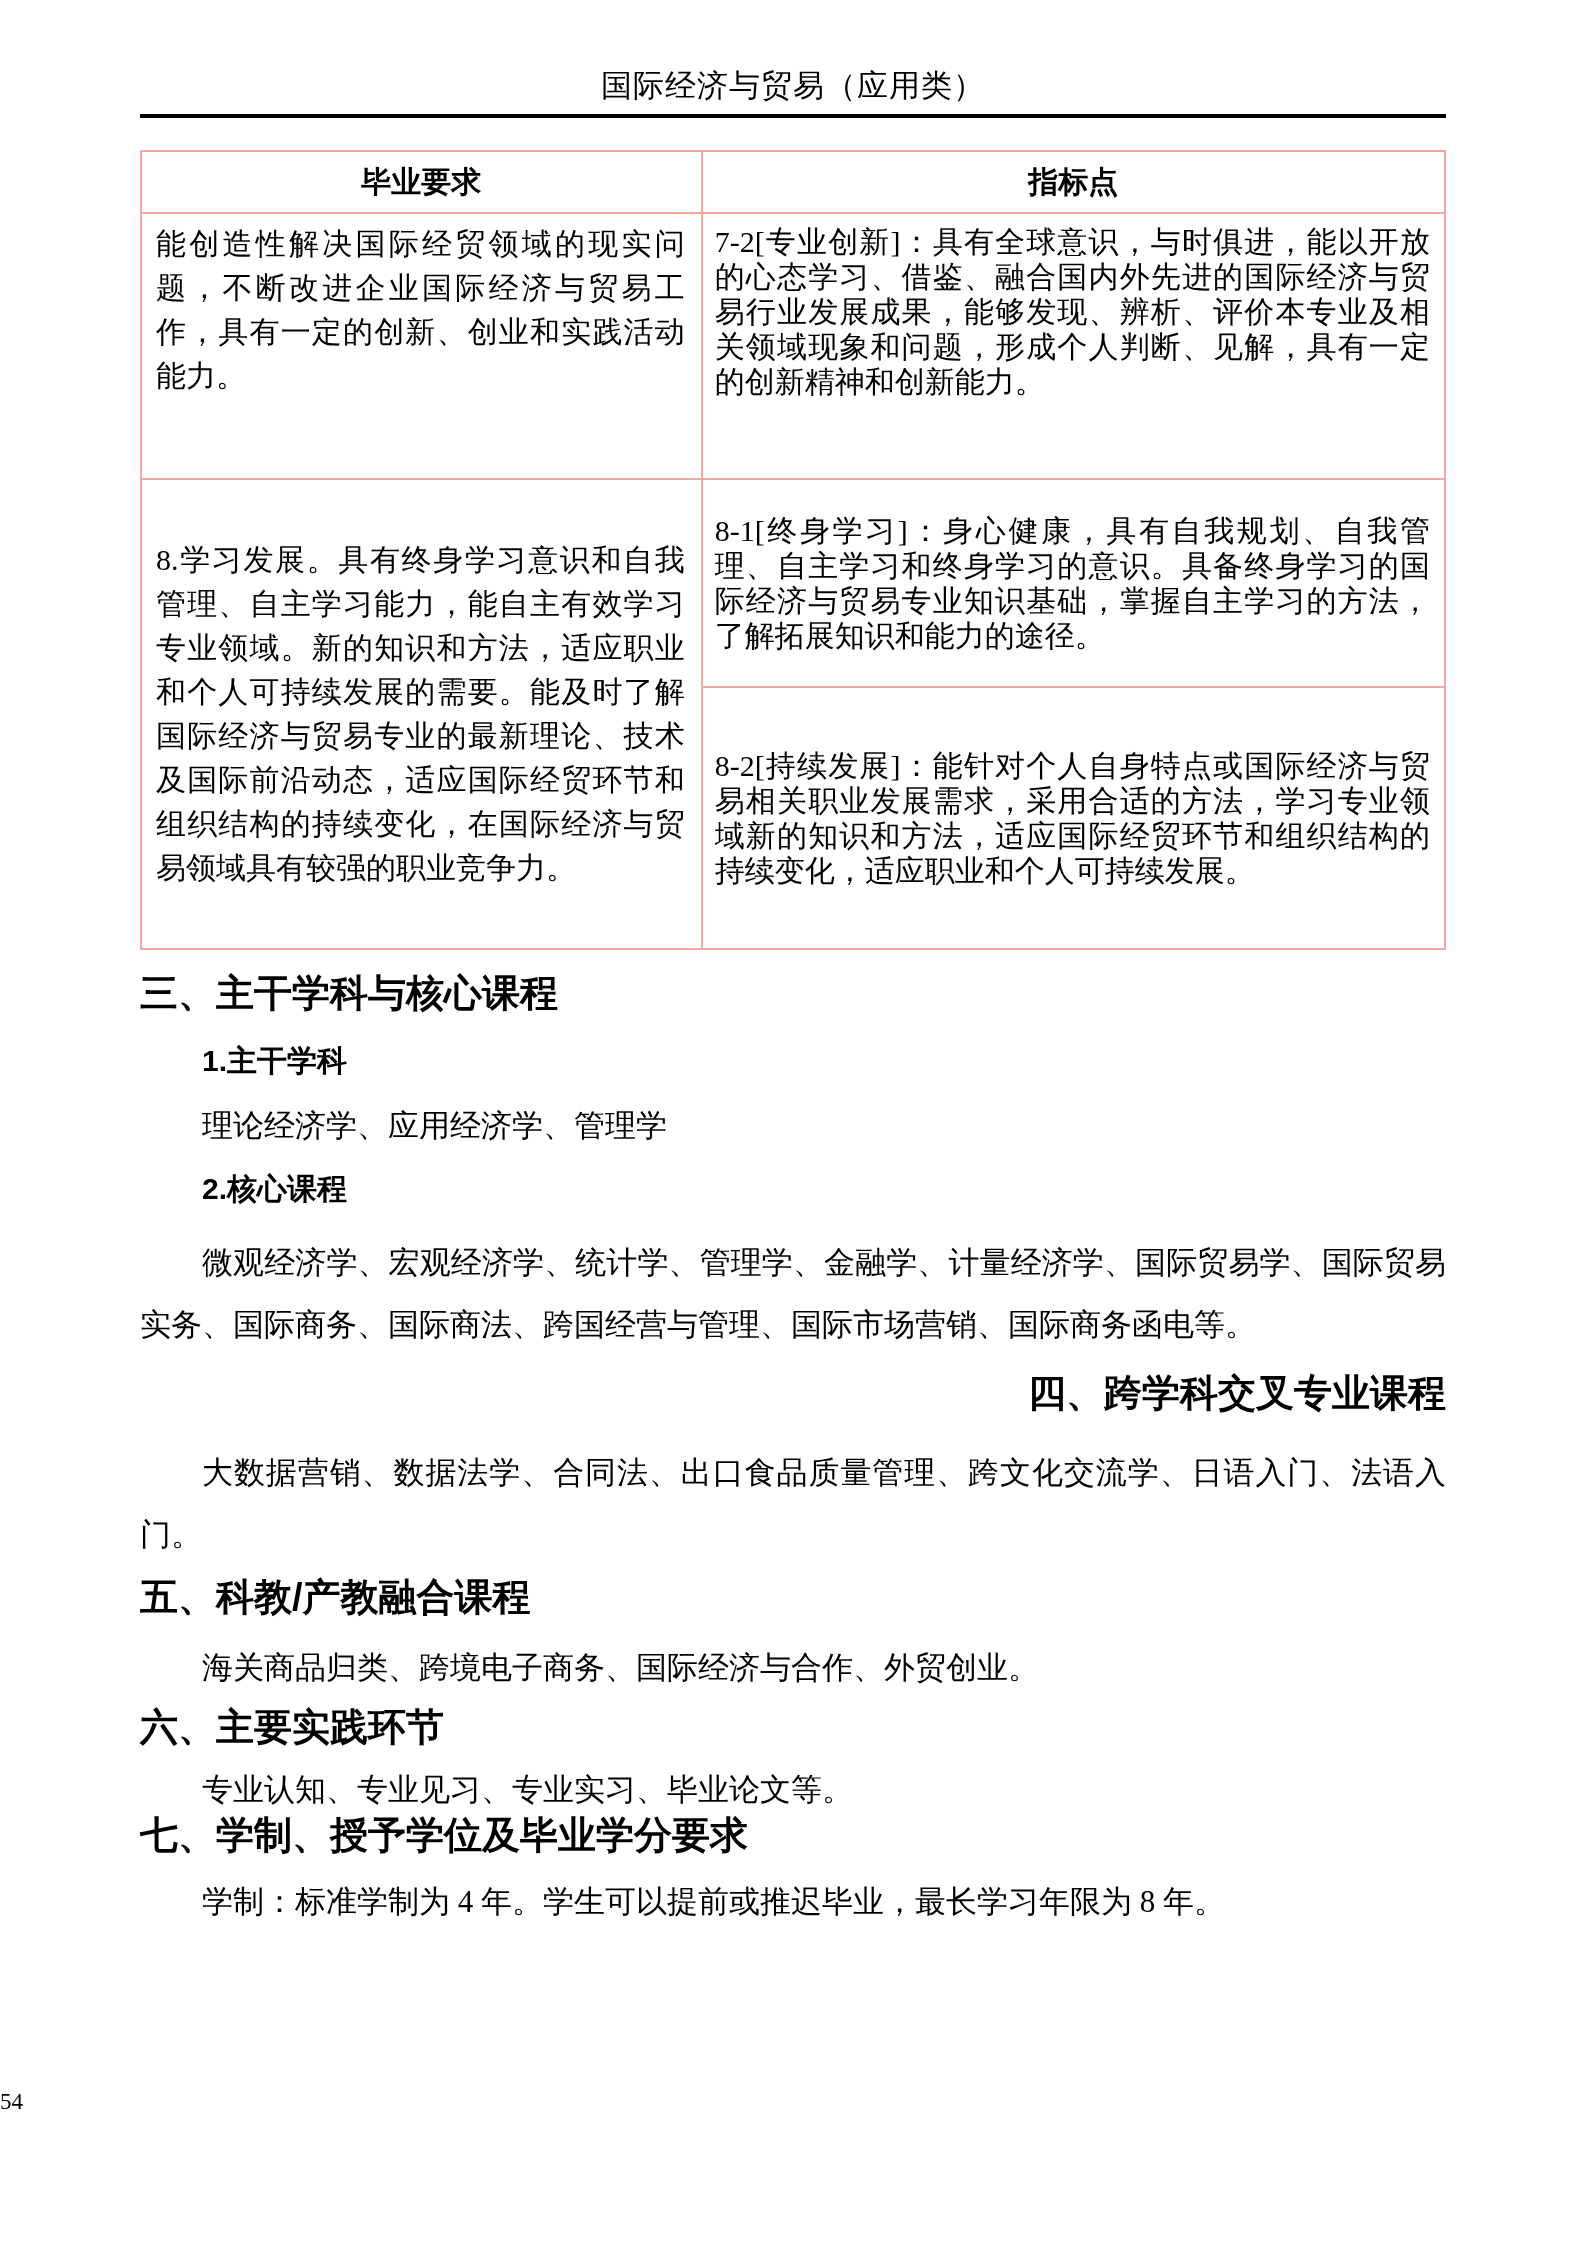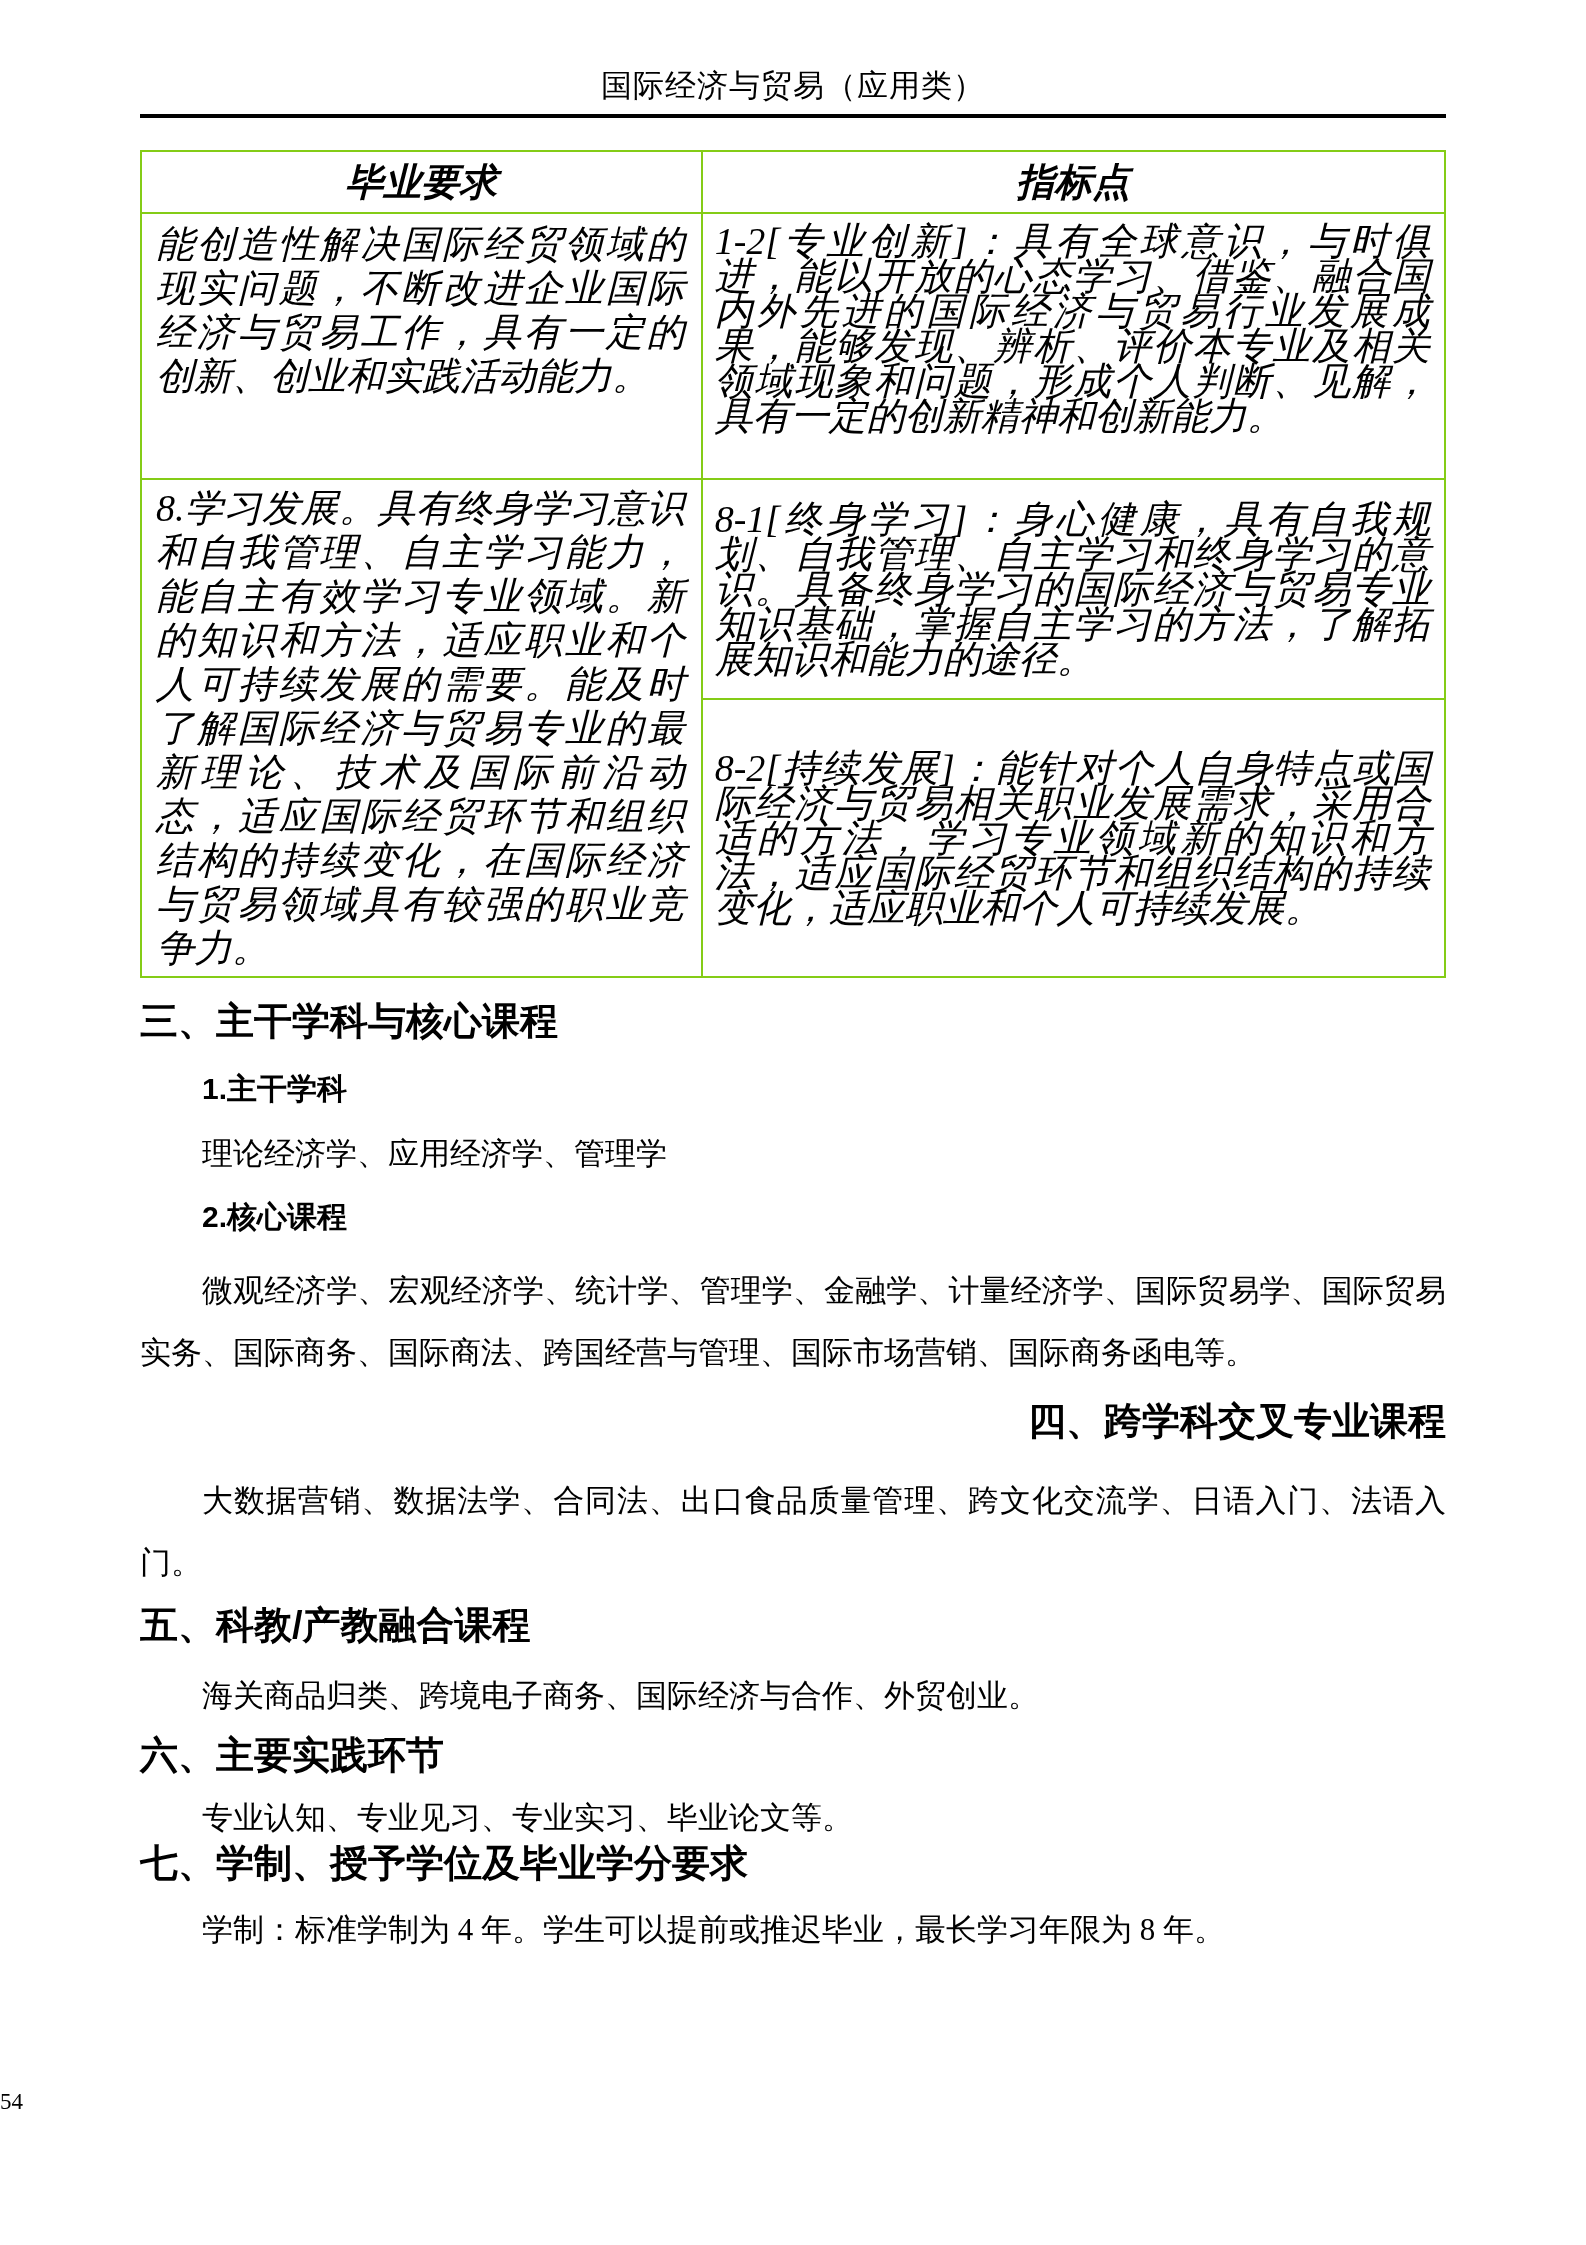--- a/index.html
+++ b/index.html
@@ -32,24 +32,23 @@
 
   
   table.req-table {
     border-collapse: collapse;
     table-layout: fixed;
     width: 100%;
     margin-top: 32px;
   }
   table.req-table th,
   table.req-table td {
-    border: 2px solid #84cc16;
-    font-size: 38px;
+    border: 2px solid #fca5a5;
+    font-size: 30px;
     overflow: hidden;
-    font-style: italic;
   }
   table.req-table th {
     font-family: "Liberation Sans", "DejaVu Sans", sans-serif;
     font-weight: bold;
     text-align: center;
     vertical-align: middle;
     height: 58px;
   }
   td.req-cell {
     text-align: justify;
@@ -128,21 +127,21 @@
       <col style="width:43%">
       <col style="width:57%">
     </colgroup>
     <tbody>
       <tr class="row-h">
         <th>毕业要求</th>
         <th>指标点</th>
       </tr>
       <tr class="row-1">
         <td class="req-cell">能创造性解决国际经贸领域的现实问题，不断改进企业国际经济与贸易工作，具有一定的创新、创业和实践活动能力。</td>
-        <td class="ind-cell">1-2[专业创新]：具有全球意识，与时俱进，能以开放的心态学习、借鉴、融合国内外先进的国际经济与贸易行业发展成果，能够发现、辨析、评价本专业及相关领域现象和问题，形成个人判断、见解，具有一定的创新精神和创新能力。</td>
+        <td class="ind-cell">7-2[专业创新]：具有全球意识，与时俱进，能以开放的心态学习、借鉴、融合国内外先进的国际经济与贸易行业发展成果，能够发现、辨析、评价本专业及相关领域现象和问题，形成个人判断、见解，具有一定的创新精神和创新能力。</td>
       </tr>
       <tr class="row-2">
         <td class="req-cell span-cell" rowspan="2">8.学习发展。具有终身学习意识和自我管理、自主学习能力，能自主有效学习专业领域。新的知识和方法，适应职业和个人可持续发展的需要。能及时了解国际经济与贸易专业的最新理论、技术及国际前沿动态，适应国际经贸环节和组织结构的持续变化，在国际经济与贸易领域具有较强的职业竞争力。</td>
         <td class="ind-cell">8-1[终身学习]：身心健康，具有自我规划、自我管理、自主学习和终身学习的意识。具备终身学习的国际经济与贸易专业知识基础，掌握自主学习的方法，了解拓展知识和能力的途径。</td>
       </tr>
       <tr class="row-3">
         <td class="ind-cell">8-2[持续发展]：能针对个人自身特点或国际经济与贸易相关职业发展需求，采用合适的方法，学习专业领域新的知识和方法，适应国际经贸环节和组织结构的持续变化，适应职业和个人可持续发展。</td>
       </tr>
     </tbody>
   </table>

